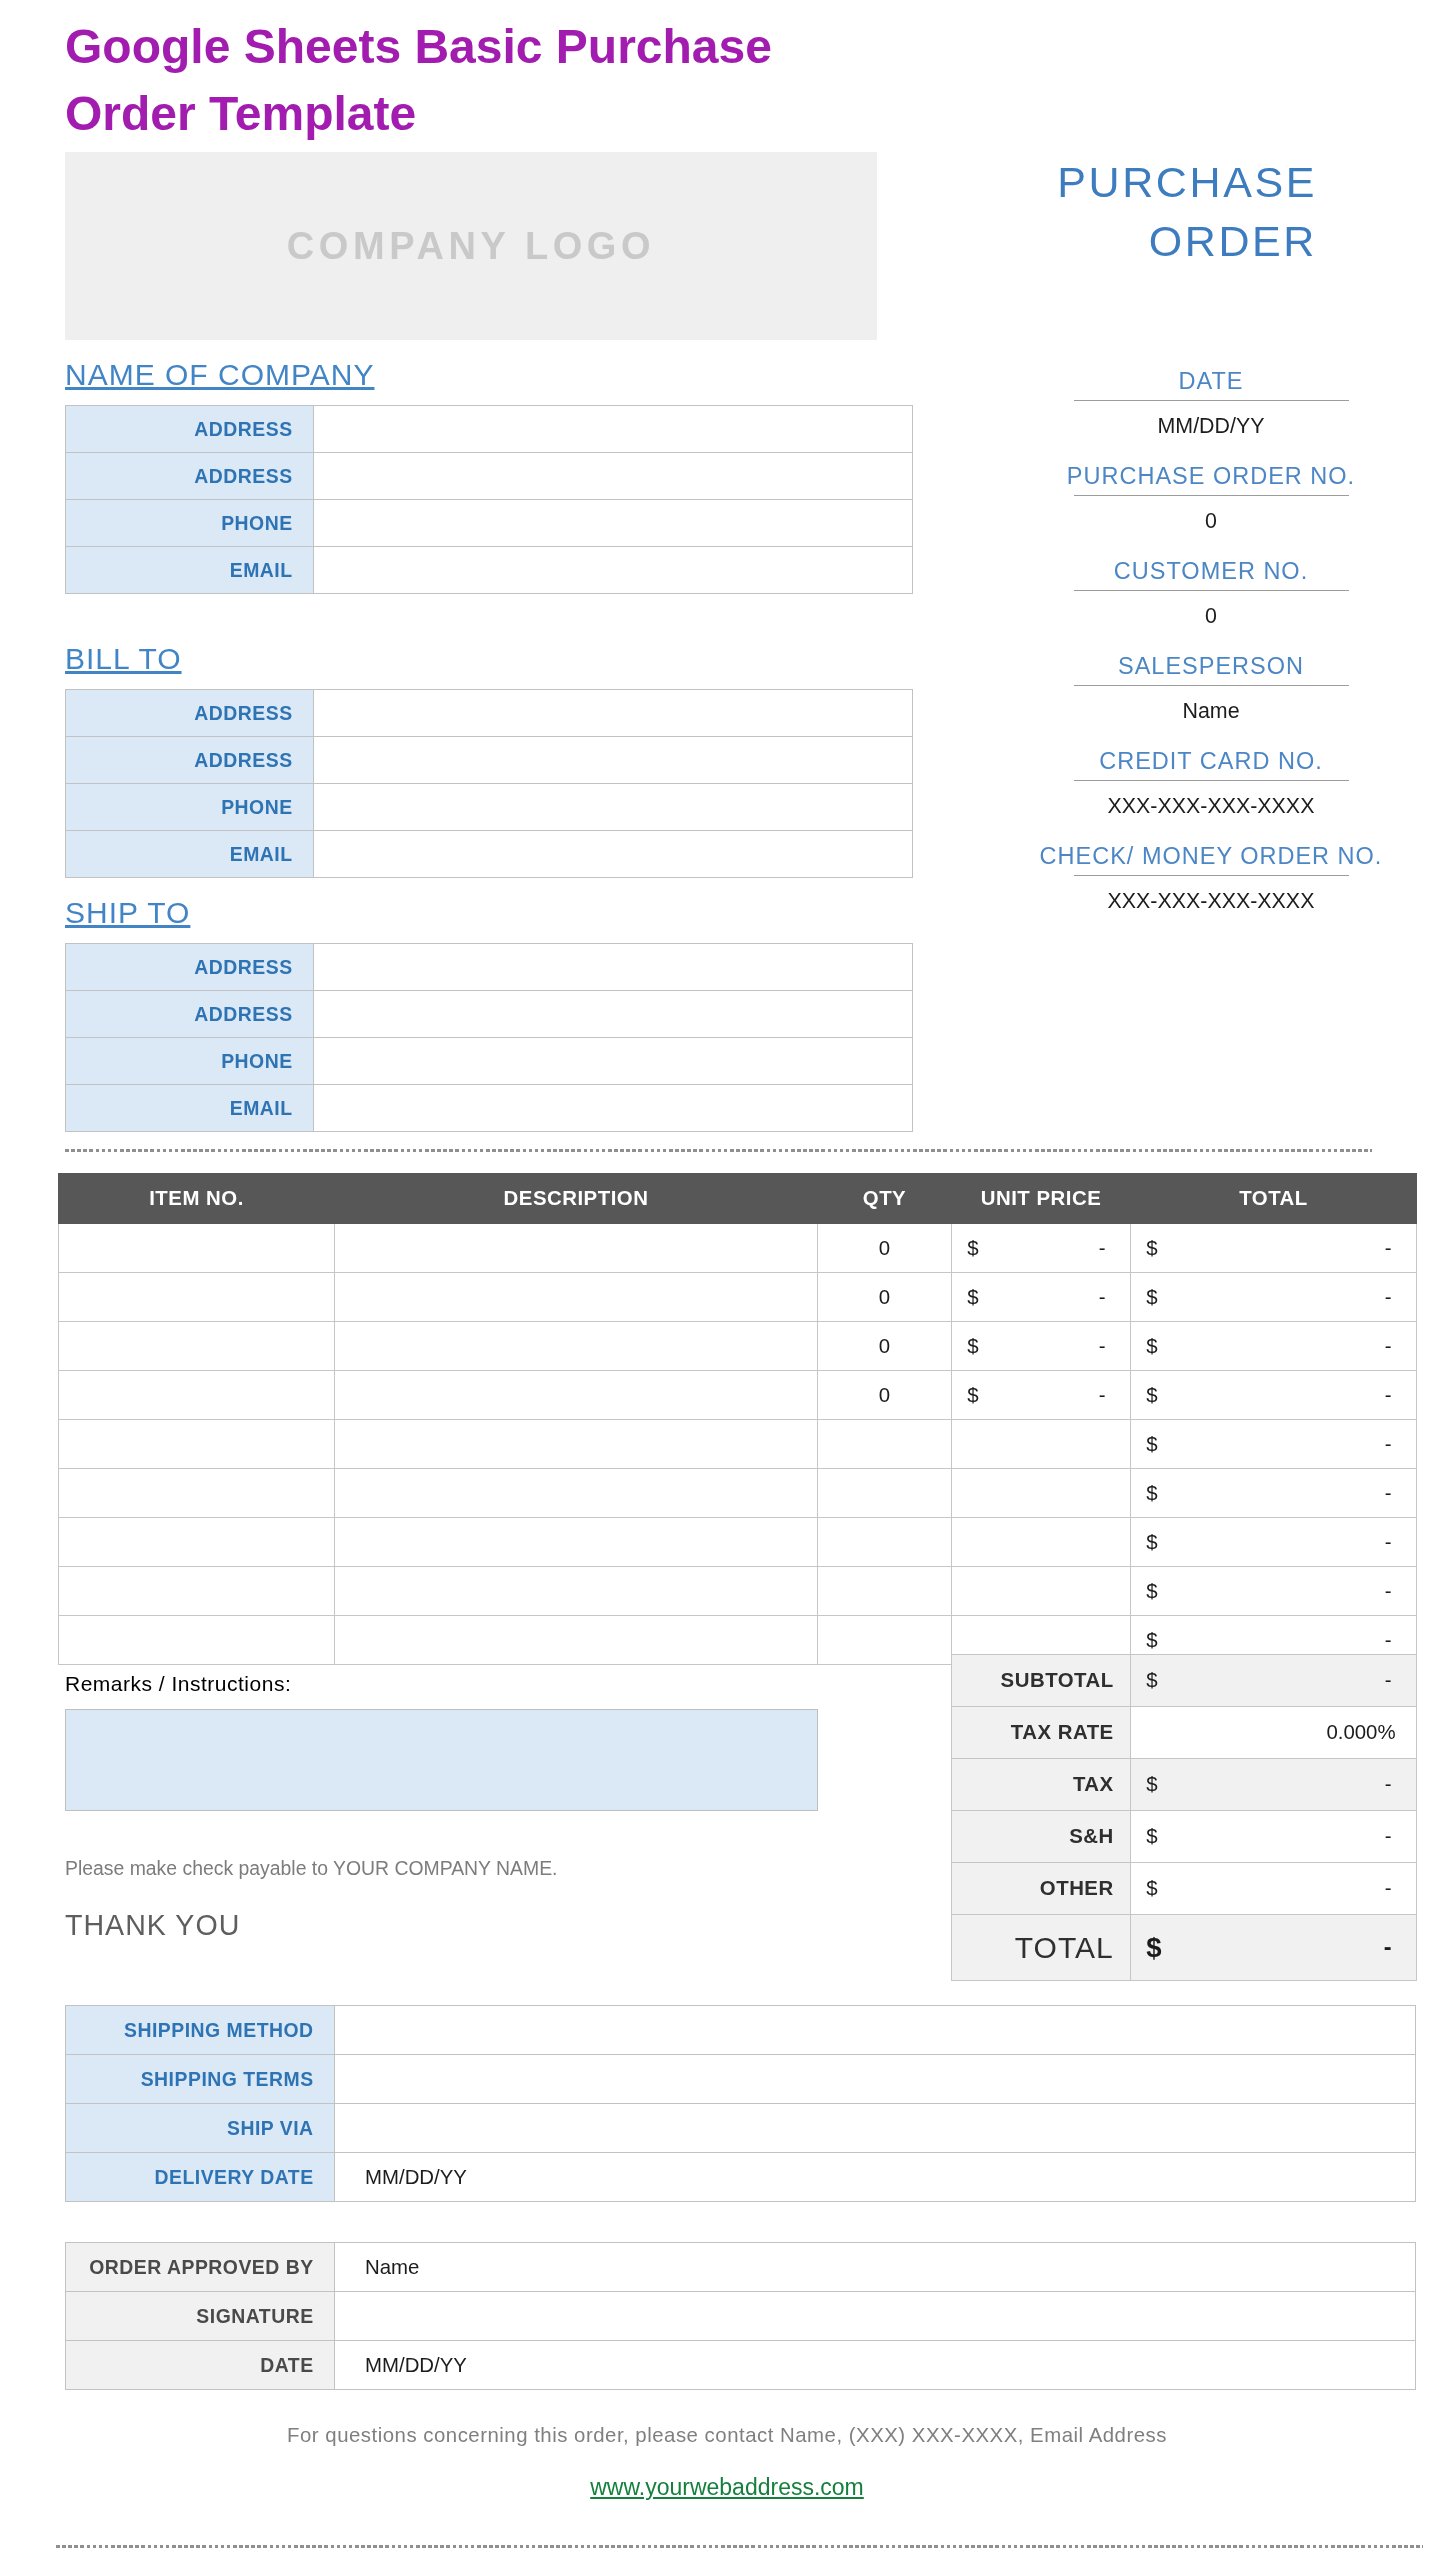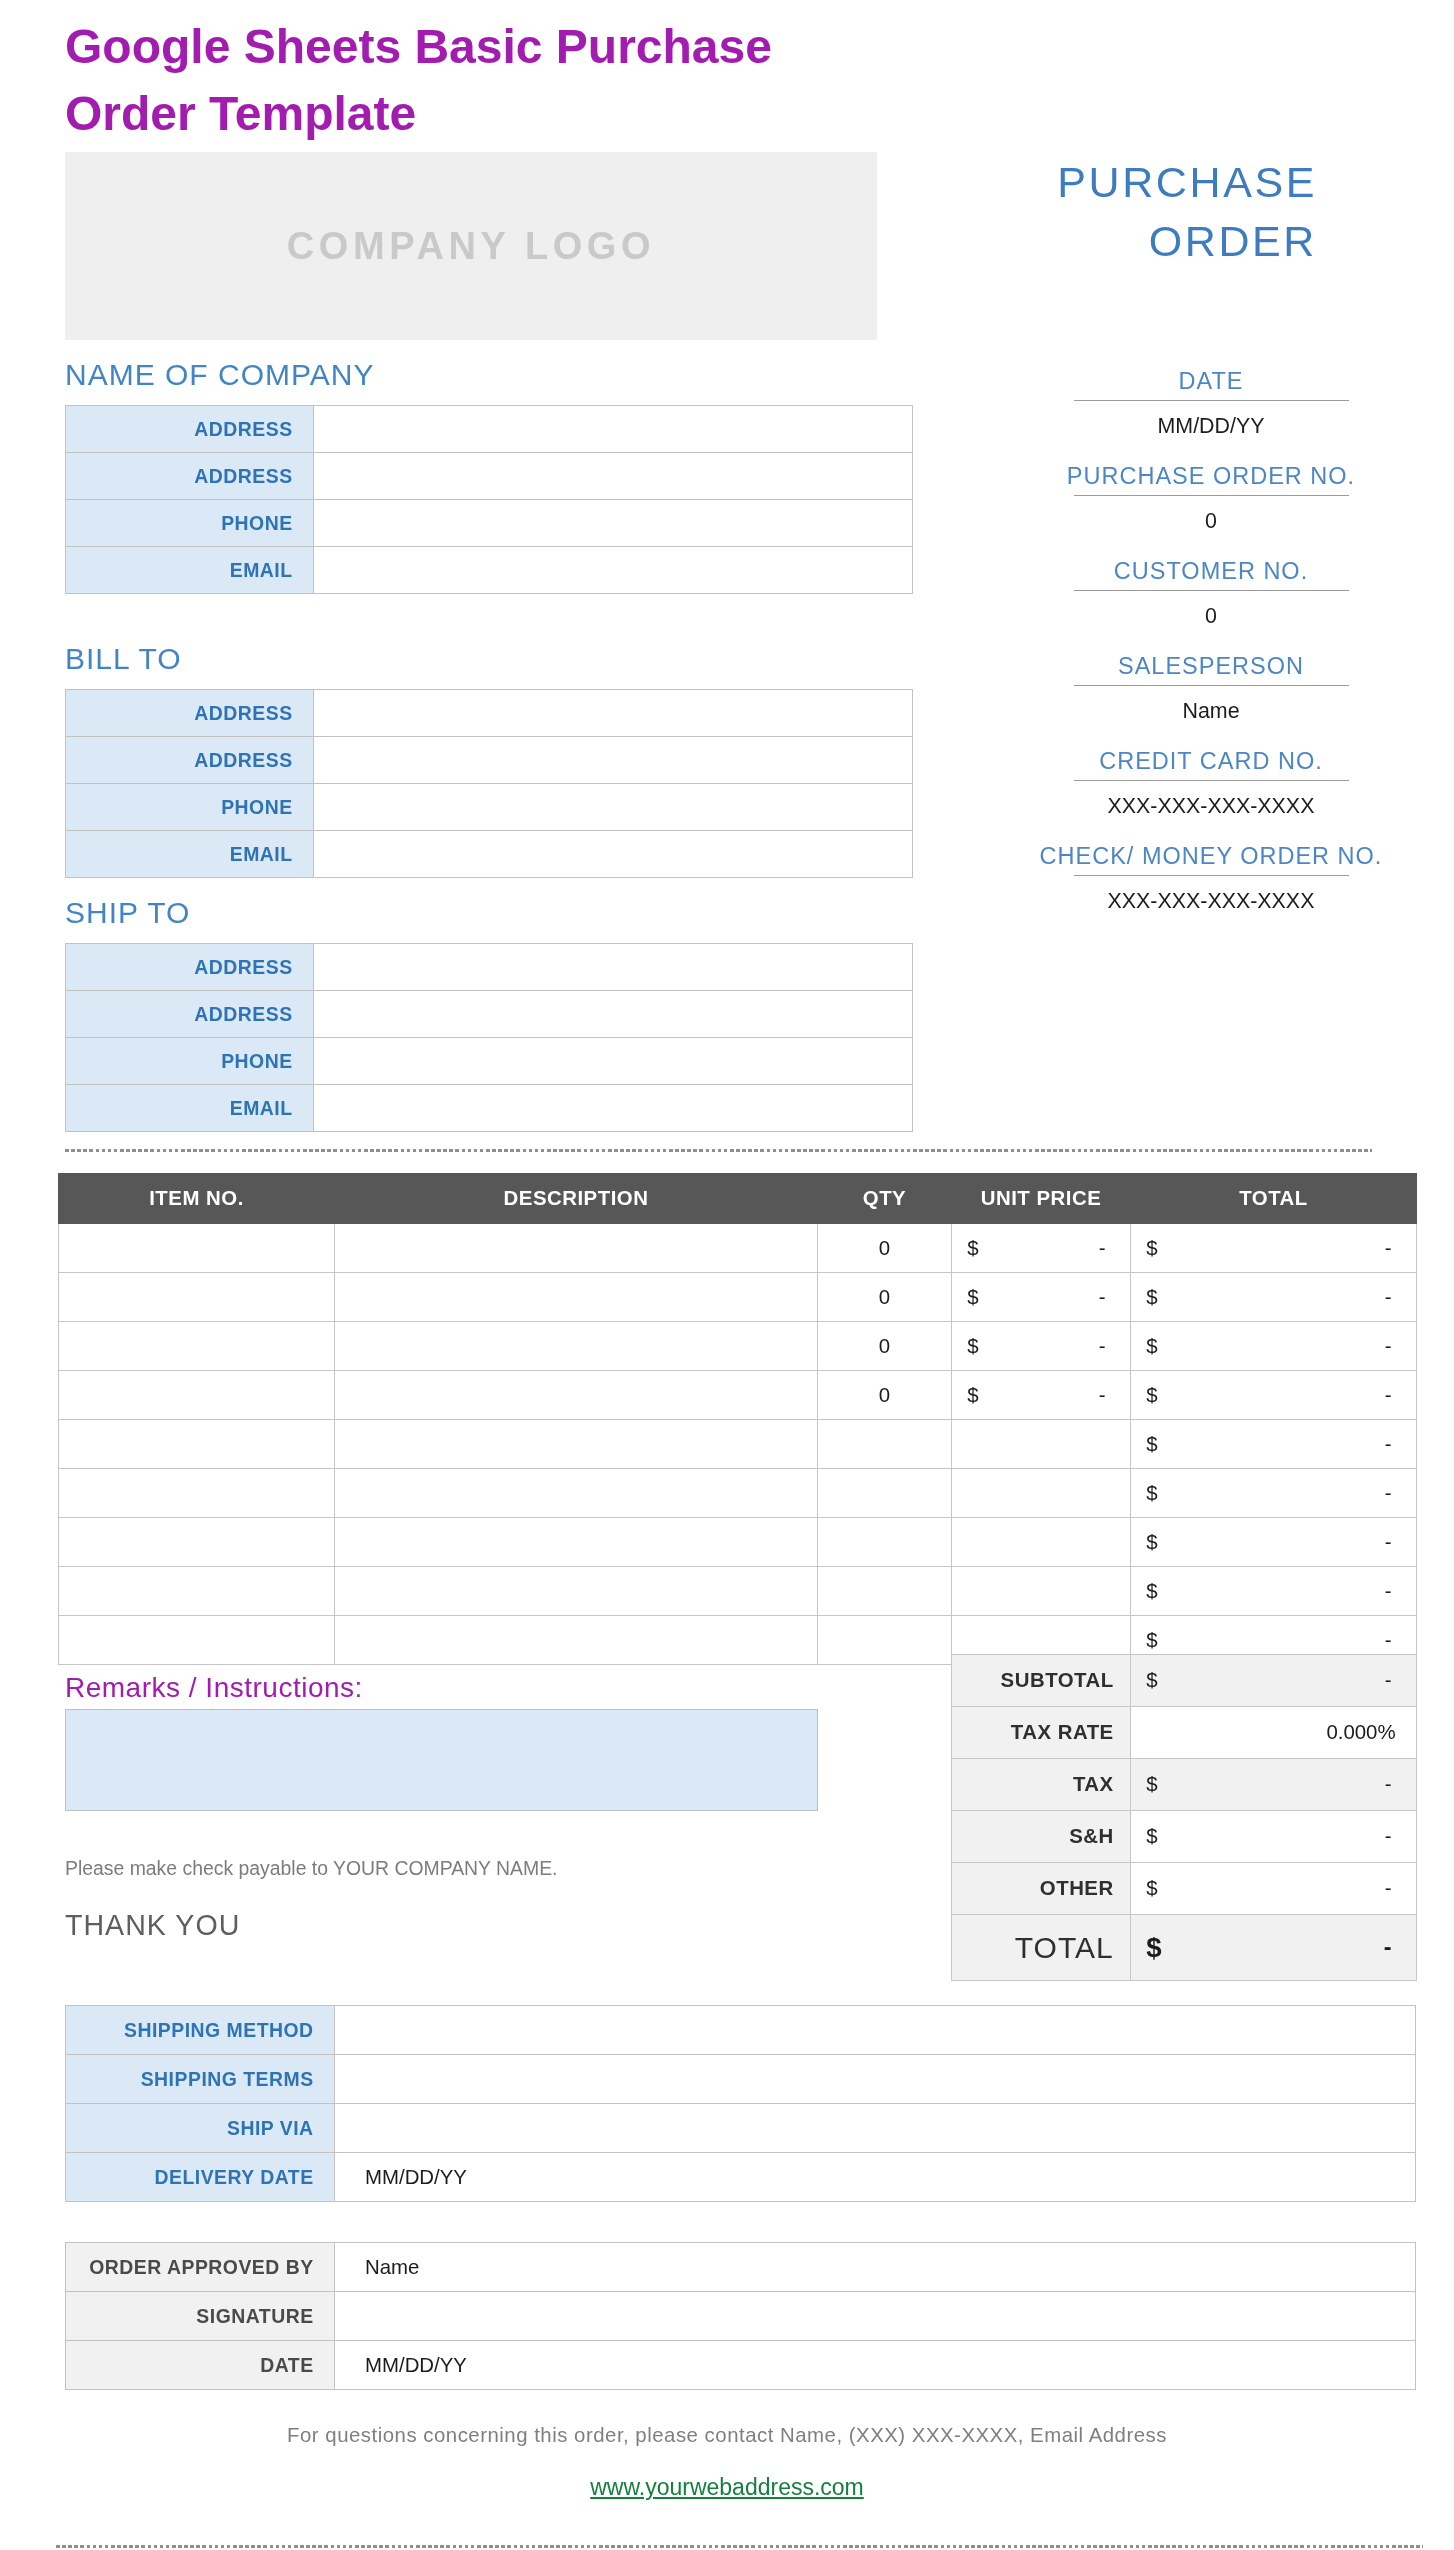--- a/index.html
+++ b/index.html
@@ -35,21 +35,21 @@
   .meta-field{height:95px;text-align:center;}
   .meta-label{
     font-size:23.5px;color:#4c86c5;letter-spacing:1px;white-space:nowrap;
     line-height:27.5px;font-weight:400;
   }
   .meta-underline{width:275px;height:1.5px;background:#9c9c9c;margin:4.1px auto 0 auto;}
   .meta-value{margin-top:13.3px;font-size:21.4px;color:#1c1c1c;}
   
   .section-heading{
     position:absolute;left:65px;
-    font-size:30px;color:#4285c6;letter-spacing:1px;font-weight:400;white-space:nowrap;
+    font-size:30px;color:#4285c6;letter-spacing:1px;font-weight:400;white-space:nowrap;text-decoration:underline;
   }
   
   table{border-collapse:collapse;table-layout:fixed;}
   .info-table{position:absolute;left:65px;width:848px;}
   .info-table td{border:1.5px solid #c2c2c2;height:46px;padding:0;}
   .info-table td.lbl{
     background:#dbe8f5;color:#2e74b5;font-weight:700;font-size:19.4px;
     text-align:right;padding-right:20.4px;letter-spacing:0.5px;
   }
   .info-table td.val{background:#ffffff;font-size:20.4px;color:#1c1c1c;padding-left:15.3px;}
@@ -64,21 +64,21 @@
     background:#575757;color:#ffffff;font-size:20.4px;font-weight:600;
     letter-spacing:0.5px;height:47px;border:1.5px solid #575757;text-align:center;
   }
   .items-table td{border:1.5px solid #c6c6c6;height:48px;font-size:20.4px;color:#1c1c1c;padding:0;}
   .items-table td.qty{text-align:center;}
   .money{display:flex;justify-content:space-between;align-items:center;padding:0 24.5px 0 15.3px;}
   .money .cur{font-size:20.4px;}
   .money .amt{font-size:20.4px;}
   
   .remarks-label{
-    position:absolute;left:65px;top:1672px;font-size:28px;color:#a21caf;letter-spacing:0.5px;
+    position:absolute;left:65px;top:1672px;font-size:21px;color:#000000;letter-spacing:0.5px;
   }
   .remarks-box{
     position:absolute;left:65px;top:1709px;width:751px;height:100px;
     background:#dbe8f5;border:1.5px solid #bfbfbf;
   }
   
   .summary-table{position:absolute;left:951px;top:1654px;width:464px;}
   .summary-table td{border:1.5px solid #c6c6c6;height:51px;padding:0;}
   .summary-table td.slbl{
     background:#f1f1f1;color:#2f2f2f;font-size:20.4px;font-weight:600;

